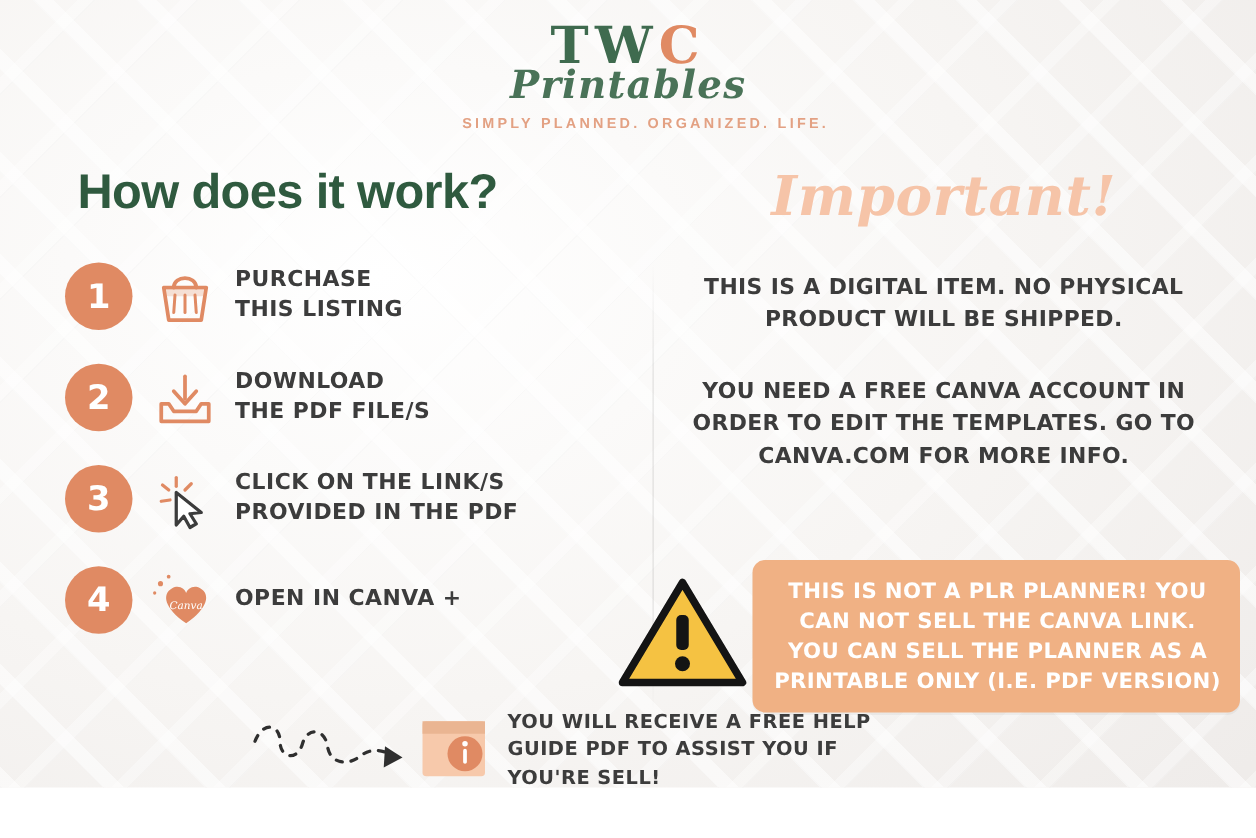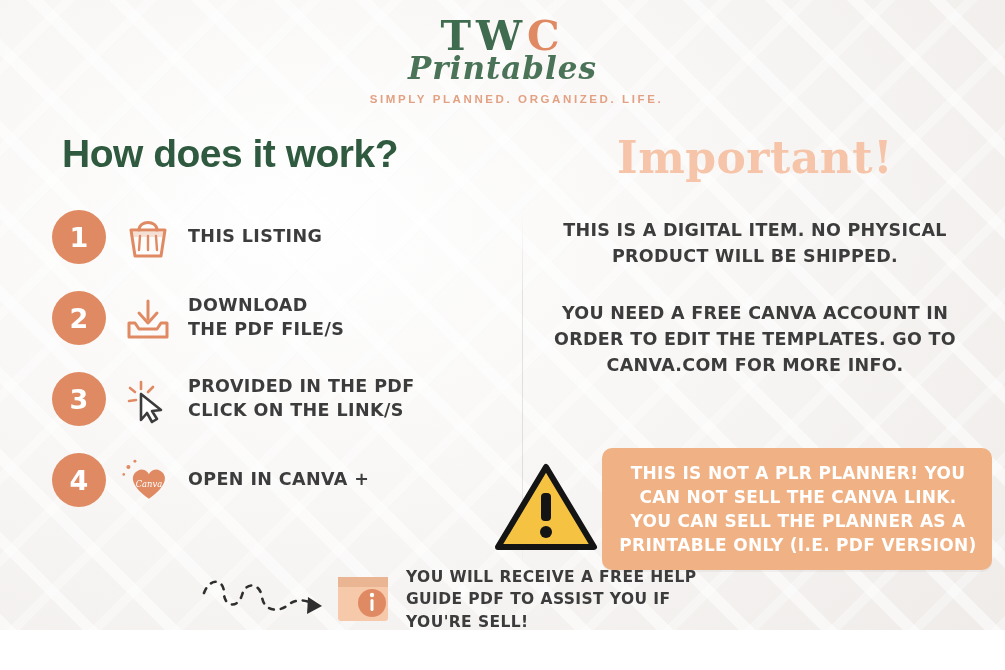--- a/index.html
+++ b/index.html
@@ -74,20 +74,21 @@
   .h-left {
     font-family: Liberation Sans, sans-serif;
     font-weight: bold;
     font-size: 39px;
     color: #2f5a3f;
     letter-spacing: -0.5px;
     margin-left: 10px;
   }
   .h-right {
     font-family: "DejaVu Serif", serif;
+    font-style: italic;
     font-weight: bold;
     font-size: 44px;
     color: #f6c4a8;
     text-align: center;
     letter-spacing: 0.5px;
   }
 
   
   .steps { margin-top: 34px; }
   .step {
@@ -203,20 +204,21 @@
           <svg width="54" height="50" viewBox="0 0 54 50">
             <path d="M10 18 L44 18 L40 44 L14 44 Z" fill="none" stroke="#e08a63" stroke-width="3" stroke-linejoin="round"></path>
             <path d="M18 18 C18 8, 36 8, 36 18" fill="none" stroke="#e08a63" stroke-width="3" stroke-linecap="round"></path>
             <line x1="19" y1="24" x2="18" y2="38" stroke="#e08a63" stroke-width="2.4" stroke-linecap="round"></line>
             <line x1="27" y1="24" x2="27" y2="38" stroke="#e08a63" stroke-width="2.4" stroke-linecap="round"></line>
             <line x1="35" y1="24" x2="36" y2="38" stroke="#e08a63" stroke-width="2.4" stroke-linecap="round"></line>
             <rect x="12" y="20" width="30" height="5" fill="#e08a63" opacity="0.25"></rect>
           </svg>
         </div>
         <div class="step-text">
+          <div>PURCHASE</div>
           <div>THIS LISTING</div>
         </div>
       </div>
 
       <div class="step">
         <div class="step-num">2</div>
         <div class="step-icon">
           <svg width="54" height="50" viewBox="0 0 54 50">
             <line x1="27" y1="8" x2="27" y2="26" stroke="#e08a63" stroke-width="3" stroke-linecap="round"></line>
             <path d="M18 20 L27 30 L36 20" fill="none" stroke="#e08a63" stroke-width="3" stroke-linecap="round" stroke-linejoin="round"></path>
@@ -236,22 +238,22 @@
             <g stroke="#e08a63" stroke-width="2.6" stroke-linecap="round">
               <line x1="20" y1="8" x2="20" y2="15"></line>
               <line x1="9" y1="14" x2="14" y2="18"></line>
               <line x1="32" y1="13" x2="27" y2="18"></line>
               <line x1="8" y1="27" x2="15" y2="26"></line>
             </g>
             <path d="M20 20 L20 46 L26 39 L31 48 L36 45 L31 37 L40 36 Z" fill="#ffffff" stroke="#3c3c3c" stroke-width="2.6" stroke-linejoin="round"></path>
           </svg>
         </div>
         <div class="step-text">
+          <div>CLICK ON THE LINK/S</div>
           <div>PROVIDED IN THE PDF</div>
-          <div>CLICK ON THE LINK/S</div>
         </div>
       </div>
 
       <div class="step">
         <div class="step-num">4</div>
         <div class="step-icon">
           <svg width="60" height="52" viewBox="0 0 60 52">
             <g fill="#e08a63">
               <circle cx="9" cy="12" r="2.2"></circle>
               <circle cx="16" cy="6" r="1.6"></circle>

